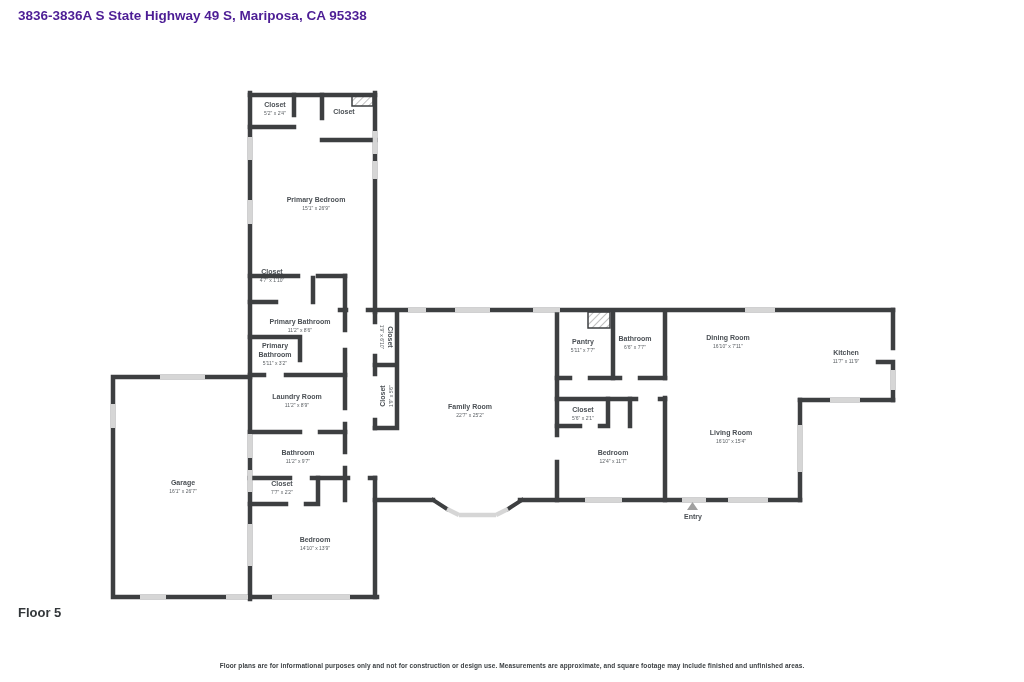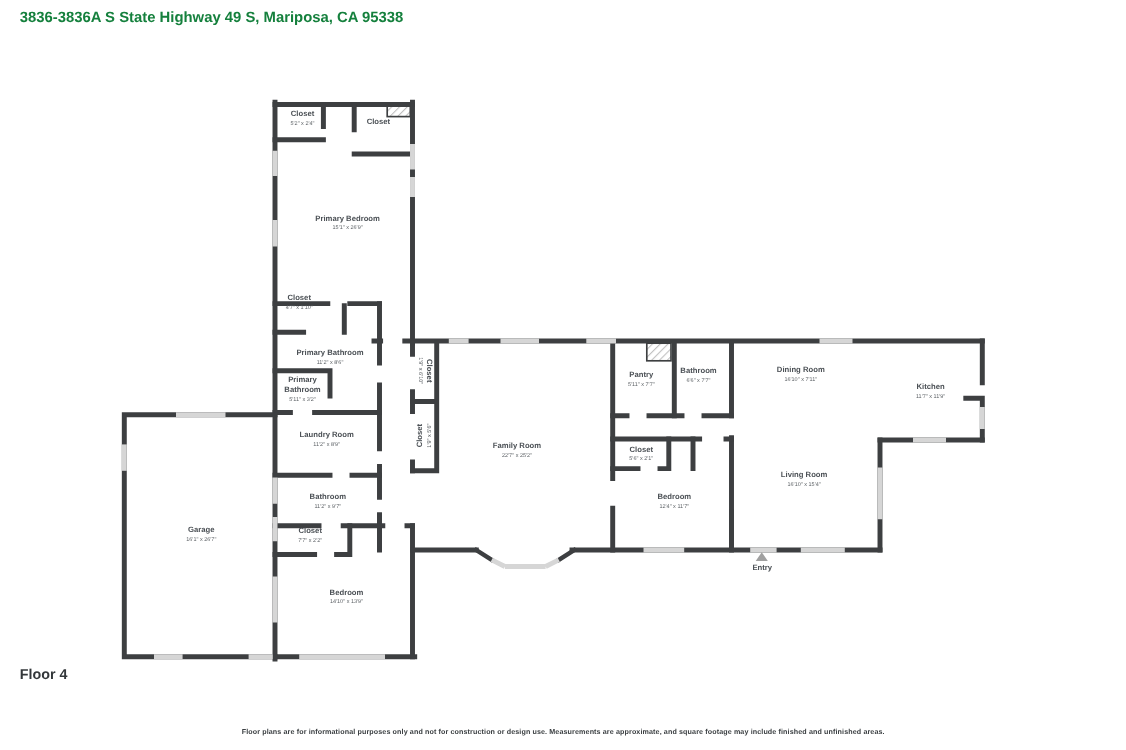--- a/index.html
+++ b/index.html
@@ -1,18 +1,18 @@
 <!DOCTYPE html>
 <html><head>
 <meta charset="utf-8">
 <style>
   html,body{margin:0;padding:0;background:#ffffff;}
   body{width:1024px;height:682px;position:relative;overflow:hidden;
        font-family:"Liberation Sans","DejaVu Sans",sans-serif;color:#3f4246;}
-  .address{position:absolute;left:18px;top:8px;font-size:13.5px;font-weight:bold;color:#15803d;}
+  .address{position:absolute;left:18px;top:8px;font-size:13.5px;font-weight:bold;color:#4c1d95;}
   .floor-label{position:absolute;left:18px;top:605px;font-size:13px;font-weight:bold;color:#33373a;}
   .disclaimer{position:absolute;left:0;top:662px;width:1024px;text-align:center;
               font-size:6.5px;font-weight:bold;color:#3c4043;letter-spacing:0.1px;}
   .plan{position:absolute;left:0;top:0;width:1024px;height:682px;}
   .plan svg{position:absolute;left:0;top:0;}
   .room-label{position:absolute;transform:translate(-50%,-50%);text-align:center;
               line-height:1.25;white-space:nowrap;pointer-events:none;}
   .room-label .rname{display:block;font-size:7px;font-weight:600;color:#4b5055;}
   .room-label .rdims{display:block;font-size:5px;font-weight:400;color:#5a5f63;}
   .room-label.wrap{white-space:normal;width:50px;}
@@ -182,14 +182,14 @@
     <span class="rname">Bedroom</span>
     <span class="rdims">12'4" x 11'7"</span>
   </div>
   <div class="room-label" style="left:731px;top:436px">
     <span class="rname">Living Room</span>
     <span class="rdims">16'10" x 15'4"</span>
   </div>
   <div class="entry-label" style="left:693px;top:513px">Entry</div>
 </div>
 
-<div class="floor-label">Floor 4</div>
+<div class="floor-label">Floor 5</div>
 <div class="disclaimer">Floor plans are for informational purposes only and not for construction or design use. Measurements are approximate, and square footage may include finished and unfinished areas.</div>
 
 </body></html>

